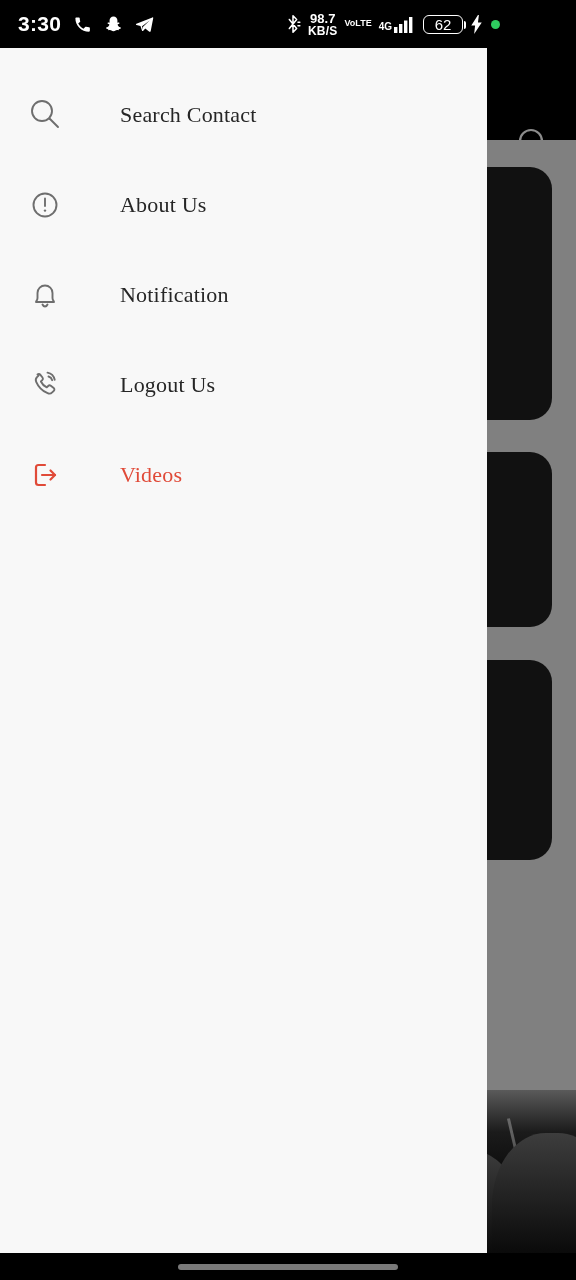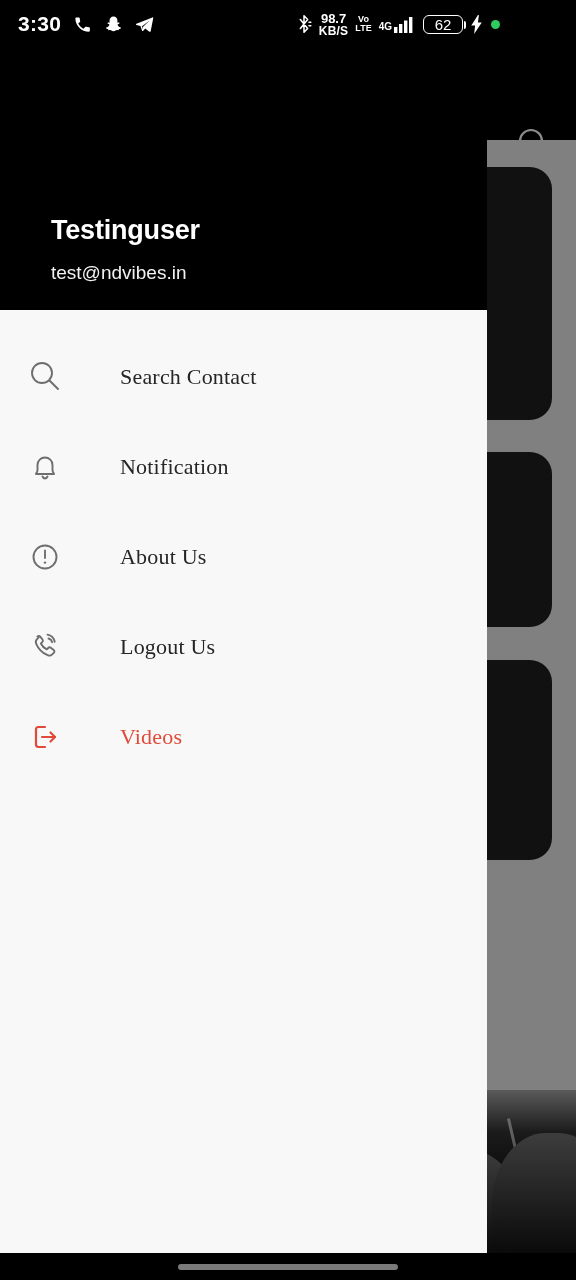--- a/index.html
+++ b/index.html
@@ -76,21 +76,21 @@
     margin-left:auto; display:flex; align-items:center; gap:7px;
   }
   .sb-ico { display:flex; align-items:center; }
   #sb-netspeed {
     display:flex; flex-direction:column; align-items:center;
     line-height:1; font-weight:700;
   }
   #sb-netspeed .v { font-size:13px; }
   #sb-netspeed .u { font-size:12px; letter-spacing:.2px; }
   #sb-volte {
-    display:flex; flex-direction:column; align-items:center;
+    display:flex; flex-direction:row; align-items:center;
     line-height:1.05; font-weight:700; font-size:9px;
   }
   #sb-netgen {
     display:flex; align-items:flex-end; gap:2px;
   }
   #sb-netgen .glabel { font-size:10px; font-weight:700; line-height:1; margin-bottom:1px;}
   #sb-battery {
     position:relative;
     width:40px; height:19px;
     border:1.6px solid #fff; border-radius:6px;
@@ -253,62 +253,58 @@
           <path d="M7 0L0 11h4l-1 9 8-12H7l1-8z"></path>
         </svg>
       </span>
 
       <span id="sb-dot"></span>
     </div>
   </div>
 
   <div id="drawer">
 
-    <div id="drawer-header">
-      <div id="profile-name">Testinguser</div>
-      <div id="profile-email">test@ndvibes.in</div>
-    </div>
 
     <div id="menu-list">
 
 
       <div class="menu-item">
         <span class="menu-icon">
           <svg width="40" height="40" viewBox="0 0 40 40" fill="none" stroke="#6e6e6e" stroke-width="1.9" stroke-linecap="round">
             <circle cx="17" cy="16" r="10"></circle>
             <line x1="24.5" y1="23.5" x2="33" y2="32"></line>
           </svg>
         </span>
         <span class="menu-label">Search Contact</span>
-      </div>
-
-      <div class="menu-item">
-        <span class="menu-icon">
-          <svg width="40" height="40" viewBox="0 0 40 40" fill="none" stroke="#6e6e6e" stroke-width="1.9" stroke-linecap="round" stroke-linejoin="round">
-            <path d="M11 27c0-1 1.5-1.6 1.5-4v-5c0-4.3 3.4-7.5 7.5-7.5s7.5 3.2 7.5 7.5v5c0 2.4 1.5 3 1.5 4H11z"></path>
-            <path d="M17.5 29.5c.6 1.3 1.5 2 2.5 2s1.9-.7 2.5-2"></path>
-          </svg>
-        </span>
-        <span class="menu-label">Notification</span>
       </div>
 
       <div class="menu-item">
         <span class="menu-icon">
           <svg width="40" height="40" viewBox="0 0 40 40" fill="none" stroke="#6e6e6e" stroke-width="1.9" stroke-linecap="round">
             <circle cx="20" cy="20" r="11.5"></circle>
             <line x1="20" y1="13.5" x2="20" y2="21"></line>
             <circle cx="20" cy="25.6" r="1.2" fill="#6e6e6e" stroke="none"></circle>
           </svg>
         </span>
         <span class="menu-label">About Us</span>
       </div>
 
       <div class="menu-item">
         <span class="menu-icon">
           <svg width="40" height="40" viewBox="0 0 40 40" fill="none" stroke="#6e6e6e" stroke-width="1.9" stroke-linecap="round" stroke-linejoin="round">
+            <path d="M11 27c0-1 1.5-1.6 1.5-4v-5c0-4.3 3.4-7.5 7.5-7.5s7.5 3.2 7.5 7.5v5c0 2.4 1.5 3 1.5 4H11z"></path>
+            <path d="M17.5 29.5c.6 1.3 1.5 2 2.5 2s1.9-.7 2.5-2"></path>
+          </svg>
+        </span>
+        <span class="menu-label">Notification</span>
+      </div>
+
+      <div class="menu-item">
+        <span class="menu-icon">
+          <svg width="40" height="40" viewBox="0 0 40 40" fill="none" stroke="#6e6e6e" stroke-width="1.9" stroke-linecap="round" stroke-linejoin="round">
             <path d="M12.5 9.5c.8-.8 2-.8 2.7.1l2.3 2.9c.6.8.5 1.9-.2 2.6l-1.4 1.4c1.2 2.6 3.3 4.7 5.9 5.9l1.4-1.4c.7-.7 1.8-.8 2.6-.2l2.9 2.3c.9.7.9 1.9.1 2.7l-1.6 1.6c-1.2 1.2-3 1.5-4.6.8-5.1-2.2-9.2-6.3-11.4-11.4-.7-1.6-.4-3.4.8-4.6l1.5-1.7z"></path>
             <path d="M23.5 11.5c1.8.5 3.2 1.9 3.7 3.7"></path>
             <path d="M22.5 7.6c3.6.7 6.4 3.5 7.2 7.1"></path>
           </svg>
         </span>
         <span class="menu-label">Logout Us</span>
       </div>
 
       <div class="menu-item danger">
         <span class="menu-icon">

